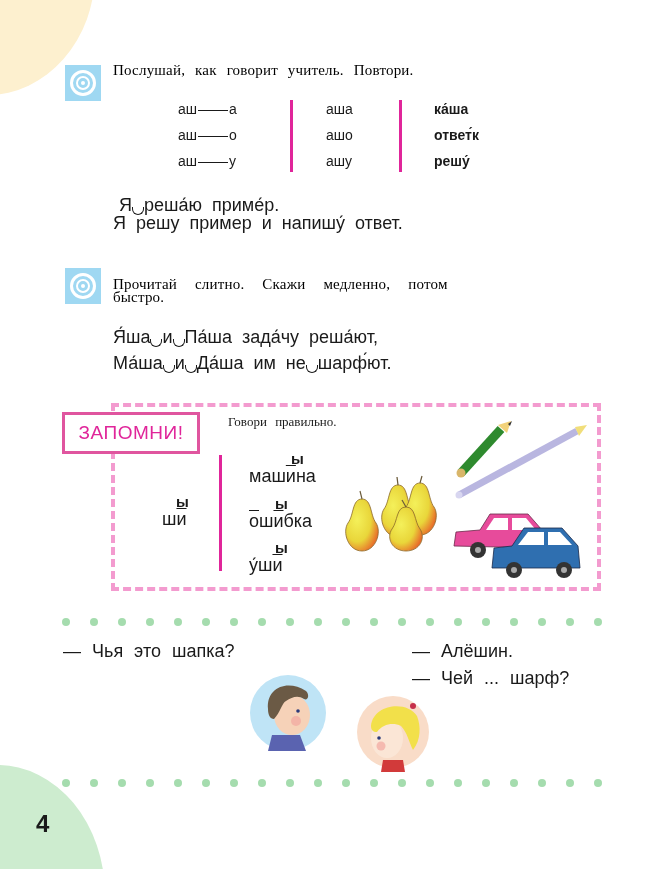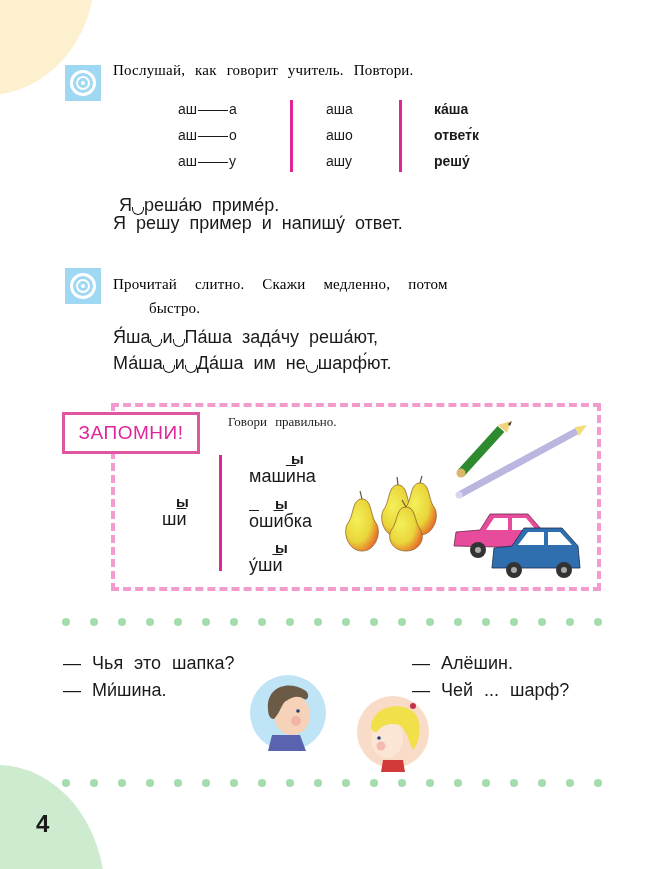--- a/index.html
+++ b/index.html
@@ -30,21 +30,21 @@
   .remember-label { position: absolute; left: 62px; top: 412px; width: 138px; height: 42px; border: 3px solid #e0559f; background: #fff; color: #e0259a; font-size: 19px; display: flex; align-items: center; justify-content: center; letter-spacing: 0.5px; }
   .remember-title { position: absolute; left: 228px; top: 414px; font-size: 13px; word-spacing: 5px; }
 
   .stack { position: absolute; text-align: left; font-size: 18px; }
   .stack .sup { display: block; font-size: 15px; font-weight: bold; line-height: 14px; }
   .ov { text-decoration: overline; }
 
   .dots { position: absolute; left: 62px; height: 8px; width: 540px; display: flex; justify-content: space-between; }
   .dots span { width: 8px; height: 8px; border-radius: 50%; background: #a5dcae; }
 
-  .dialog { position: absolute; font-size: 18px; word-spacing: 6px; line-height: 27px; white-space: nowrap; margin-top: 12px; }
+  .dialog { position: absolute; font-size: 18px; word-spacing: 6px; line-height: 27px; white-space: nowrap; }
   .page-num { position: absolute; left: 36px; top: 810px; font-size: 24px; font-weight: bold; }
 
   .illus { position: absolute; }
 </style>
 </head>
 <body>
 
 <div class="corner-top"></div>
 <div class="corner-bottom"></div>
 
@@ -81,21 +81,21 @@
 <div class="line sans" style="left:113px; top:213px;">Я  решу  пример  и  напишу́  ответ.</div>
 
 <div class="listen-icon" style="left:65px; top:268px;">
   <div class="ring">
       <div class="ring2">
         <div class="dot"></div>
       </div>
     </div>
 </div>
 <div class="instr serif" style="left:113px; top:276px; word-spacing:14px;text-align:center;">Прочитай слитно. Скажи медленно, потом</div>
-<div class="instr serif" style="left:113px; top:300px;margin-left:36px;">быстро.</div>
+<div class="instr serif" style="left:113px; top:289px;">быстро.</div>
 
 <div class="line sans" style="left:113px; top:327px;">
   <span>Я́ша</span><span class="liaison"></span><span>и</span><span class="liaison"></span><span>Па́ша  зада́чу  реша́ют,</span>
 </div>
 <div class="line sans" style="left:113px; top:353px;">
   <span>Ма́ша</span><span class="liaison"></span><span>и</span><span class="liaison"></span><span>Да́ша  им  не</span><span class="liaison"></span><span>шарф́ют.</span>
 </div>
 
 <div class="remember-box"></div>
 <div class="remember-label sans">ЗАПОМНИ!</div>
@@ -189,21 +189,20 @@
     <span></span>
     <span></span>
     <span></span>
     <span></span>
     <span></span>
     <span></span>
 </div>
 
 <div class="dialog sans" style="left:63px; top:638px;">
   <div>—  Чья  это  шапка?</div>
-  <div>—  Ми́шина.</div>
 </div>
 <div class="dialog sans" style="left:412px; top:638px;">
   <div>—  Алёшин.</div>
   <div>—  Чей  ...  шарф?</div>
 </div>
 
 <svg class="illus" style="left:248px; top:673px;" width="82" height="80">
   <circle cx="40" cy="40" r="38" fill="#bfe4f6"></circle>
   <path d="M20 78 L24 62 L52 62 L58 78 Z" fill="#5a63b0"></path>
   <ellipse cx="44" cy="42" rx="18" ry="20" fill="#f6d2b8"></ellipse>

